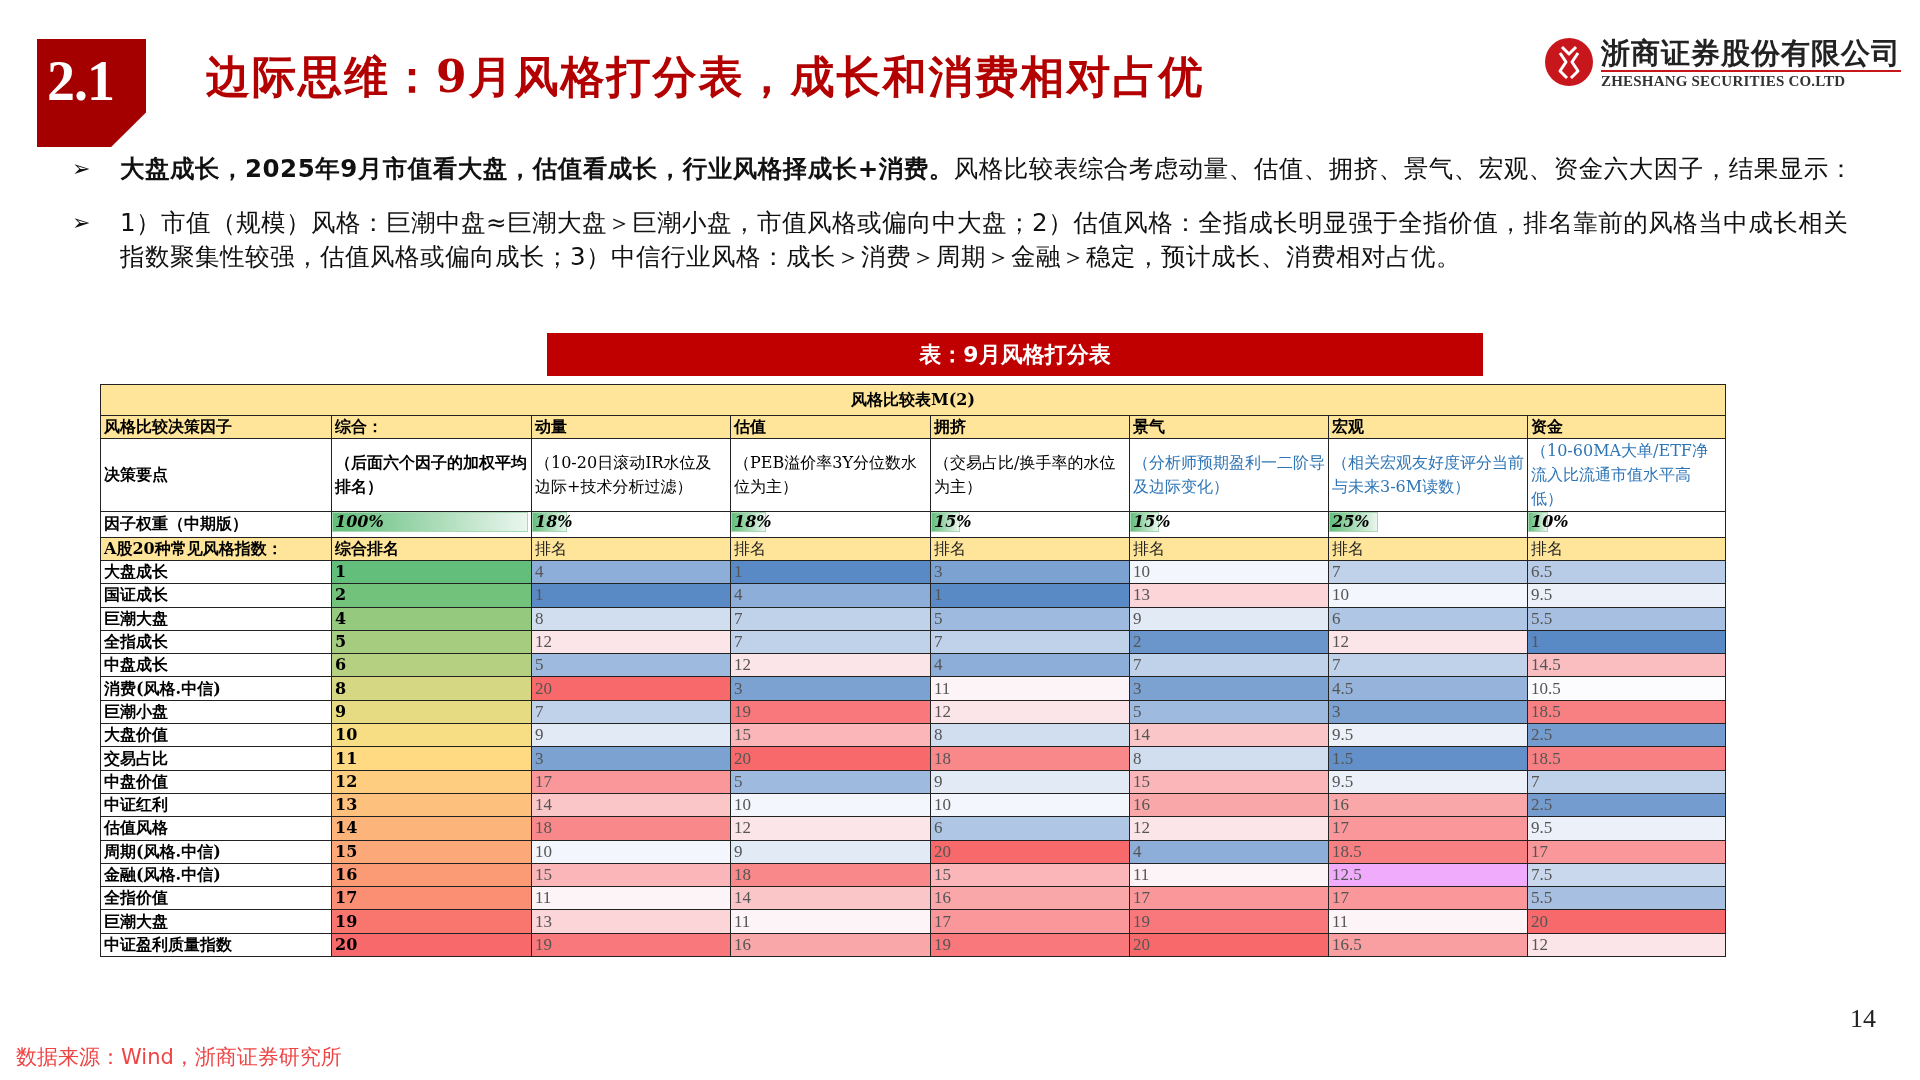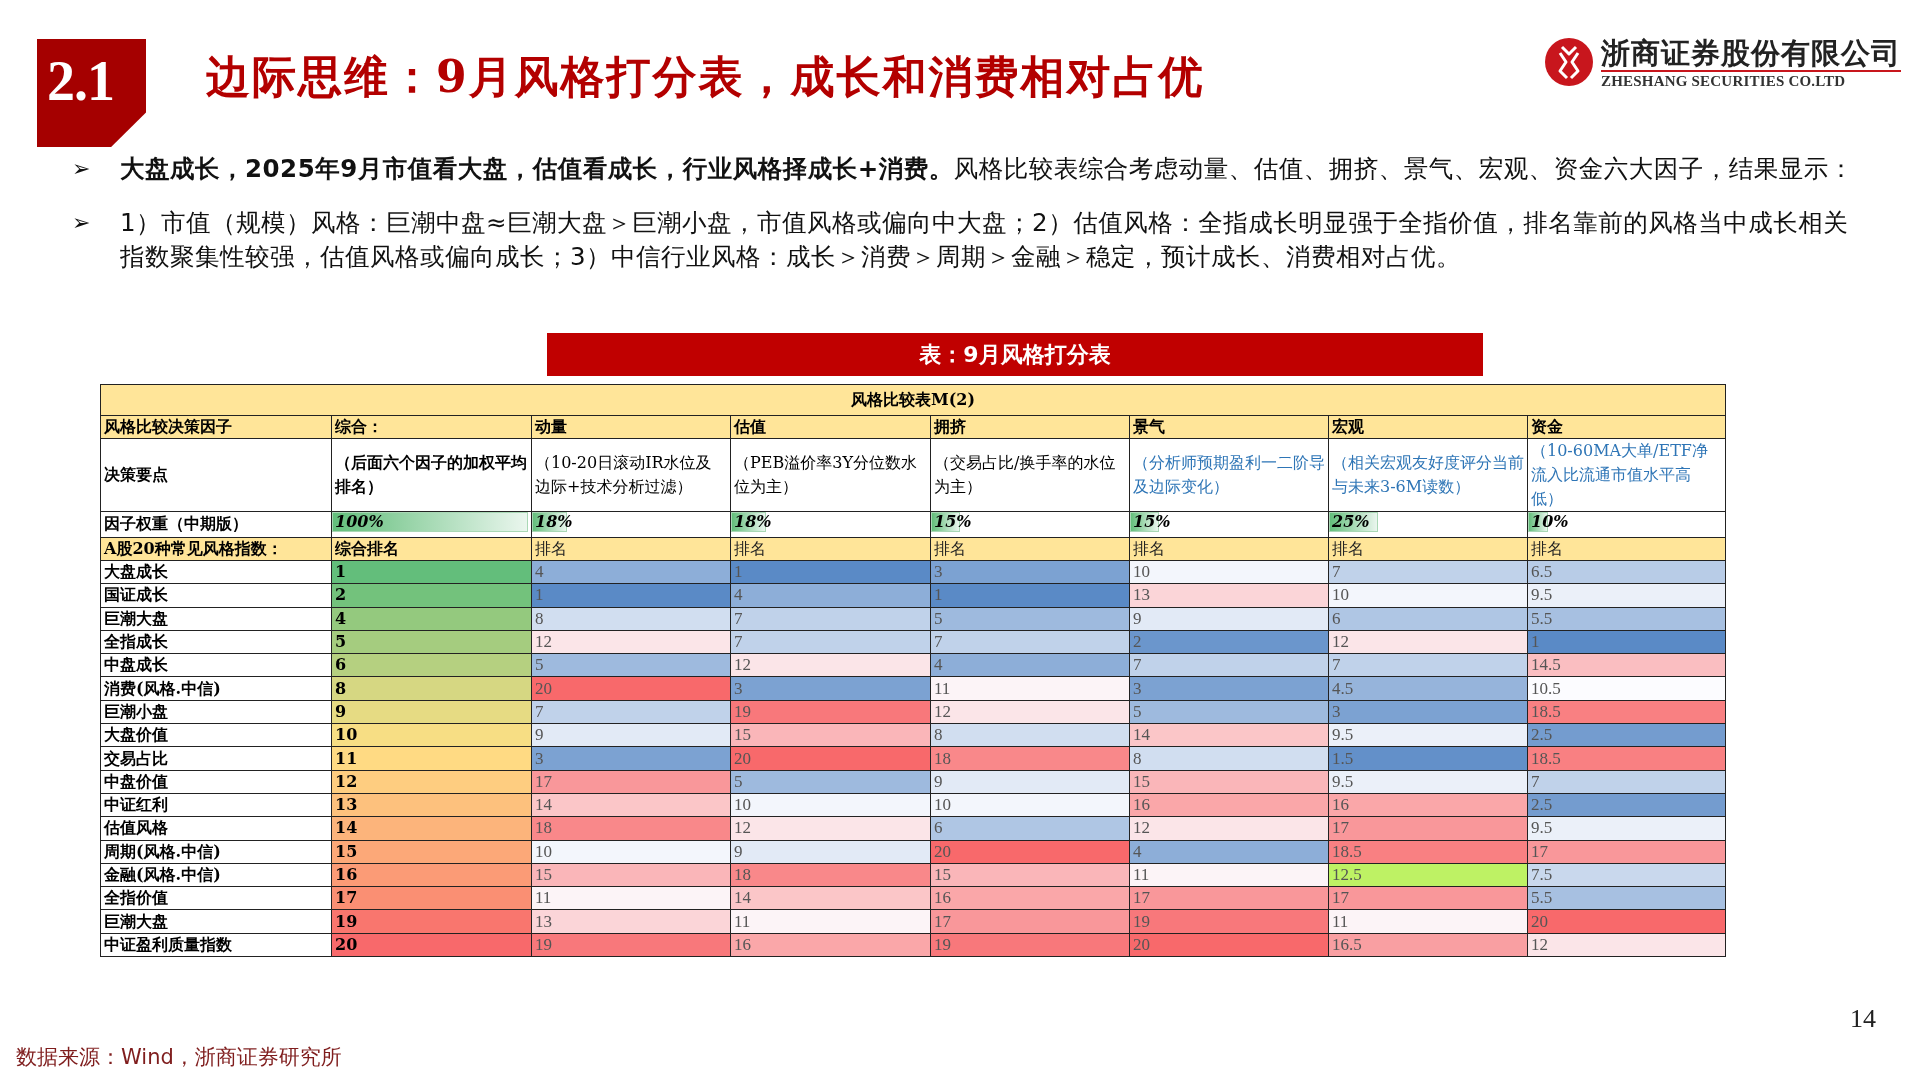--- a/index.html
+++ b/index.html
@@ -43,21 +43,21 @@
          background:linear-gradient(90deg,#63BE7B,#EAF6EE); border:1px solid #A9D8B5; box-sizing:border-box; }
   .bar-txt { position:relative; z-index:1; line-height:20px; }
   .r-rankhdr td { height:22px; }
   .r-rankhdr td.lbl, .r-rankhdr td.comp { font-weight:bold; }
   .r-rankhdr td.sub { color:#222; }
   .r-data td { height:22.3px; line-height:22px; font-size:16.5px; }
   .r-data td.lbl { font-weight:bold; background:#fff; }
   .r-data td.comp { font-weight:bold; color:#000; }
   .r-data td.val { color:#555; font-family:"Liberation Serif",serif; font-size:17px; }
   .pagenum { position:absolute; left:1850px; top:1004px; font-size:26px; font-family:"Liberation Serif",serif; color:#222; }
-  .source { position:absolute; left:16px; top:1043px; font-size:21px; color:#7f1d1d; font-family:"DejaVu Sans",sans-serif; }
+  .source { position:absolute; left:16px; top:1043px; font-size:21px; color:#ef4444; font-family:"DejaVu Sans",sans-serif; }
 </style>
 </head>
 <body>
 
 <div class="badge">
   <span>2.1</span>
 </div>
 <div class="title">边际思维：9月风格打分表，成长和消费相对占优</div>
 
 <div class="logo">
@@ -285,21 +285,21 @@
         <td class="val" style="background: rgb(249, 128, 130);">18.5</td>
         <td class="val" style="background: rgb(249, 151, 154);">17</td>
       </tr>
       <tr class="r-data">
         <td class="lbl">金融(风格.中信)</td>
         <td class="comp" style="background: rgb(251, 155, 118);">16</td>
         <td class="val" style="background: rgb(250, 182, 185);">15</td>
         <td class="val" style="background: rgb(249, 136, 138);">18</td>
         <td class="val" style="background: rgb(250, 182, 185);">15</td>
         <td class="val" style="background: rgb(252, 244, 247);">11</td>
-        <td class="val" style="background: #bef264;">12.5</td>
+        <td class="val" style="background: #f0abfc;">12.5</td>
         <td class="val" style="background: rgb(201, 216, 237);">7.5</td>
       </tr>
       <tr class="r-data">
         <td class="lbl">全指价值</td>
         <td class="comp" style="background: rgb(250, 143, 115);">17</td>
         <td class="val" style="background: rgb(252, 244, 247);">11</td>
         <td class="val" style="background: rgb(251, 198, 200);">14</td>
         <td class="val" style="background: rgb(250, 167, 169);">16</td>
         <td class="val" style="background: rgb(249, 151, 154);">17</td>
         <td class="val" style="background: rgb(249, 151, 154);">17</td>

